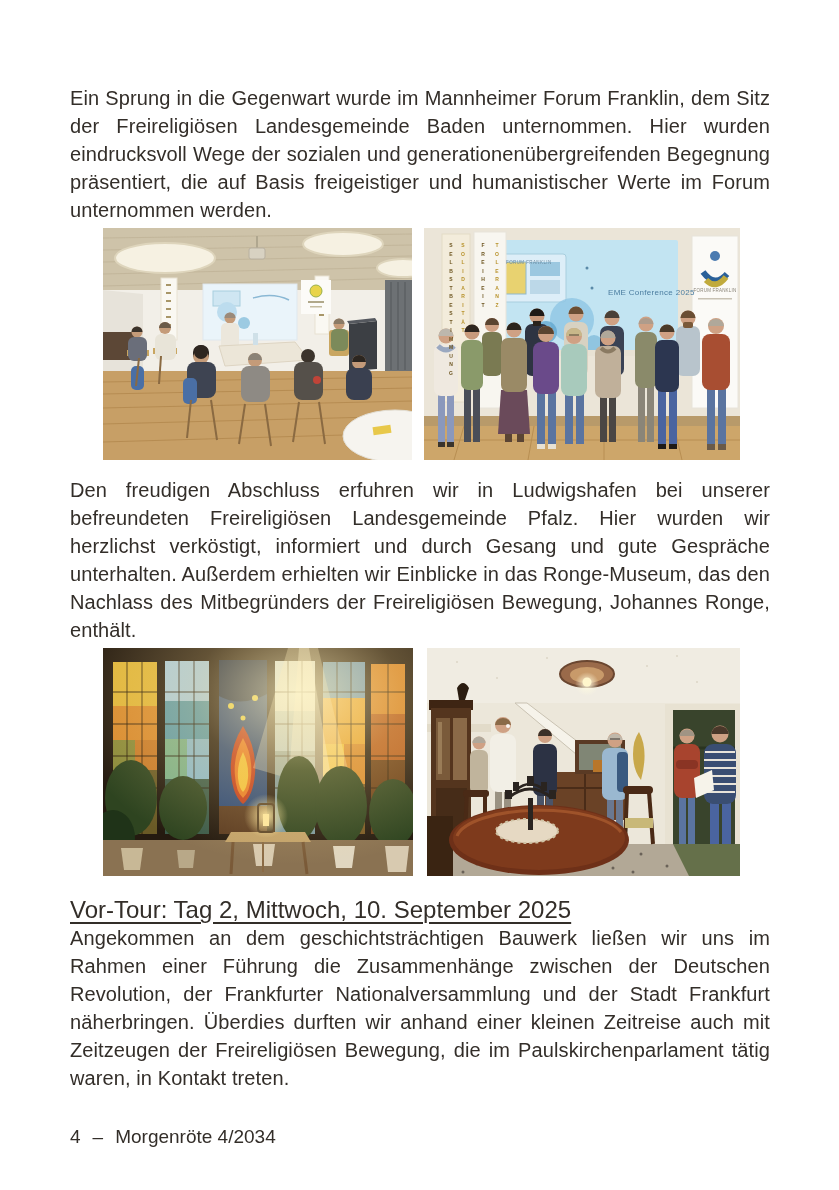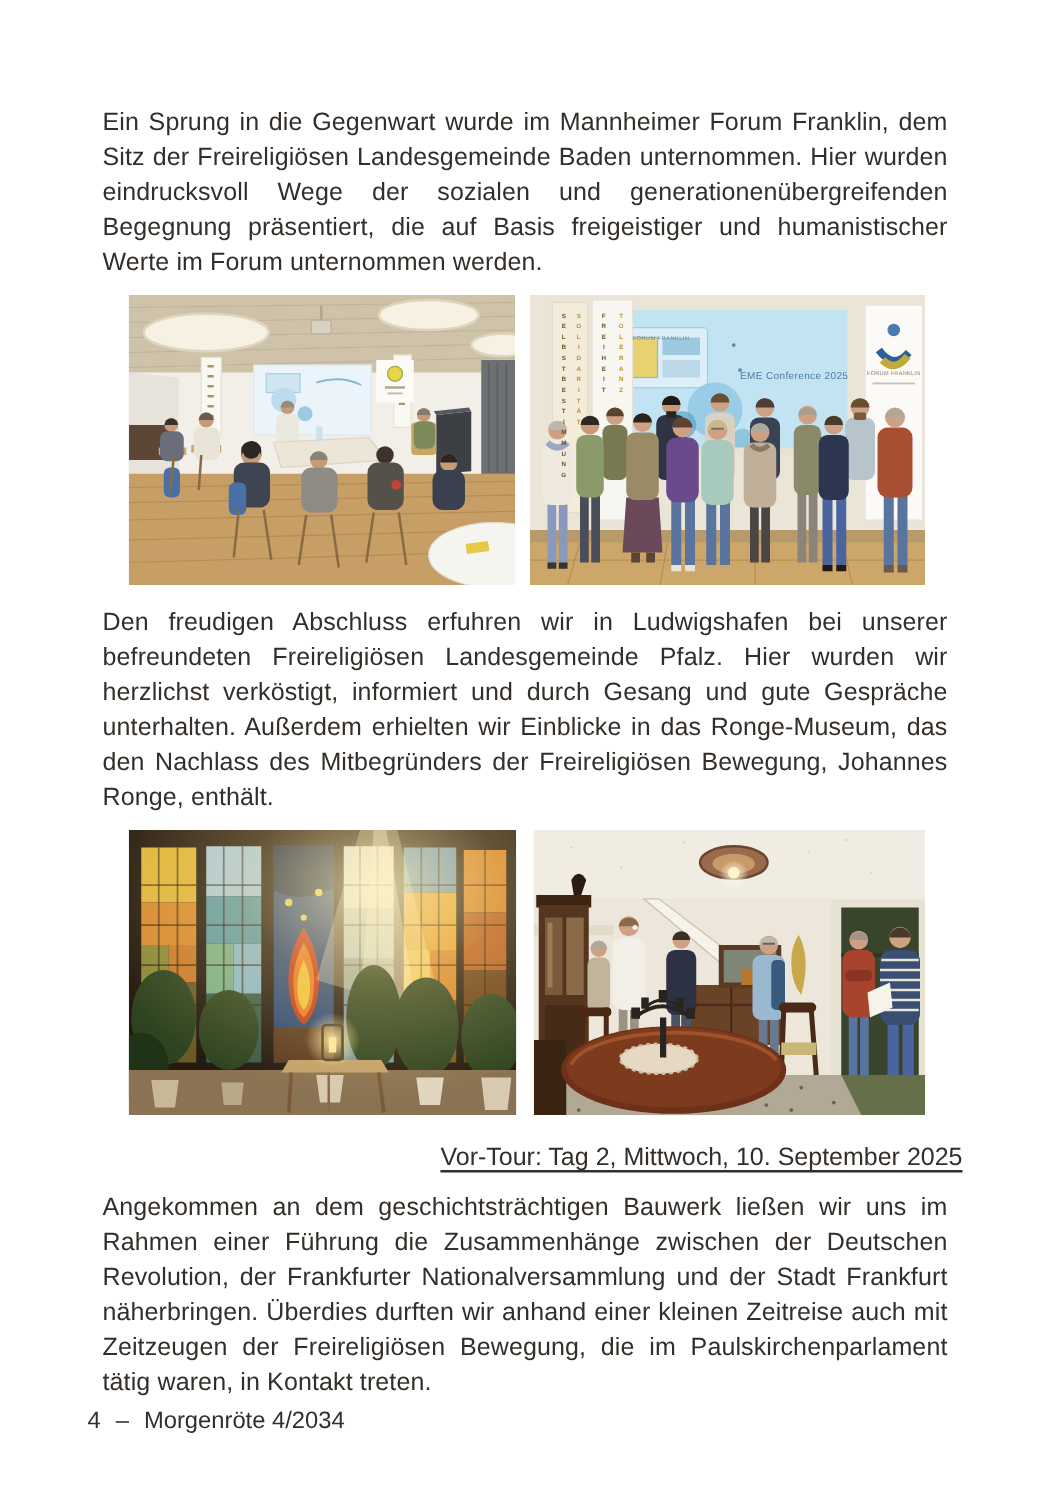--- a/index.html
+++ b/index.html
@@ -2,46 +2,46 @@
 <html lang="de"><head>
 <meta charset="utf-8">
 <style>
   html,body { margin:0; padding:0; background:#ffffff; }
   .page {
     position:relative; width:839px; height:1190px; background:#ffffff;
     font-family:"Liberation Sans", sans-serif; color:#332e29; overflow:hidden;
   }
   .content { position:absolute; left:70px; top:0; width:700px; }
   p.body-text {
-    margin:12px; font-size:20px; line-height:28px; text-align:justify;
+    margin:0; font-size:20px; line-height:28px; text-align:justify;
     letter-spacing:0.1px; hyphens:auto; -webkit-hyphens:auto;
   }
   .mt-first { margin-top:84px !important; }
   .mt-after-photos { margin-top:16px !important; }
   h2.section-heading {
-    margin:20px 0 0 0; font-size:20px; line-height:28px; font-weight:normal;
-    text-decoration:underline; text-underline-offset:4px; text-decoration-thickness:1.5px;text-align:right;
+    margin:20px 0 0 0; font-size:24px; line-height:28px; font-weight:normal;
+    text-decoration:underline; text-underline-offset:4px; text-decoration-thickness:1.5px;
   }
   .photo-row { display:flex; gap:12px; margin:4px 0 0 33px; }
   .photo { position:relative; overflow:hidden; background:#ddd; }
   .photo svg { display:block; width:100%; height:100%; }
   #photo-meeting { width:309px; height:232px; }
   #photo-group   { width:316px; height:232px; }
   #photo-glass   { width:310px; height:228px; }
   #photo-museum  { width:313px; height:228px; }
   .row2 { gap:14px; }
   .overlay { position:absolute; pointer-events:none; }
   .vtext {
     writing-mode:vertical-rl; text-orientation:upright;
     font-size:5px; letter-spacing:2.5px; font-weight:bold; line-height:1;
     height:170px; overflow:hidden; top:14px;
   }
   .banner-brown { color:#6d5520; }
   .banner-gold  { color:#b8922a; }
-  .screen-title { top:60px; left:168px; font-size:8px; color:#4b7da0; letter-spacing:0.3px; }
+  .screen-title { top:60px; left:184px; font-size:8px; color:#4b7da0; letter-spacing:0.3px; }
   .screen-label { top:32px; left:82px; font-size:4.5px; color:#6a8aa0; letter-spacing:0.4px; }
   .side-banner-label { top:60px; left:268px; width:46px; text-align:center; font-size:4.5px; color:#8a8478; letter-spacing:0.2px; }
   footer.page-footer {
     position:absolute; left:70px; top:1126px; font-size:19px; color:#332e29;
     display:flex; gap:12px; align-items:baseline;
   }
 </style>
 </head>
 <body>
 

